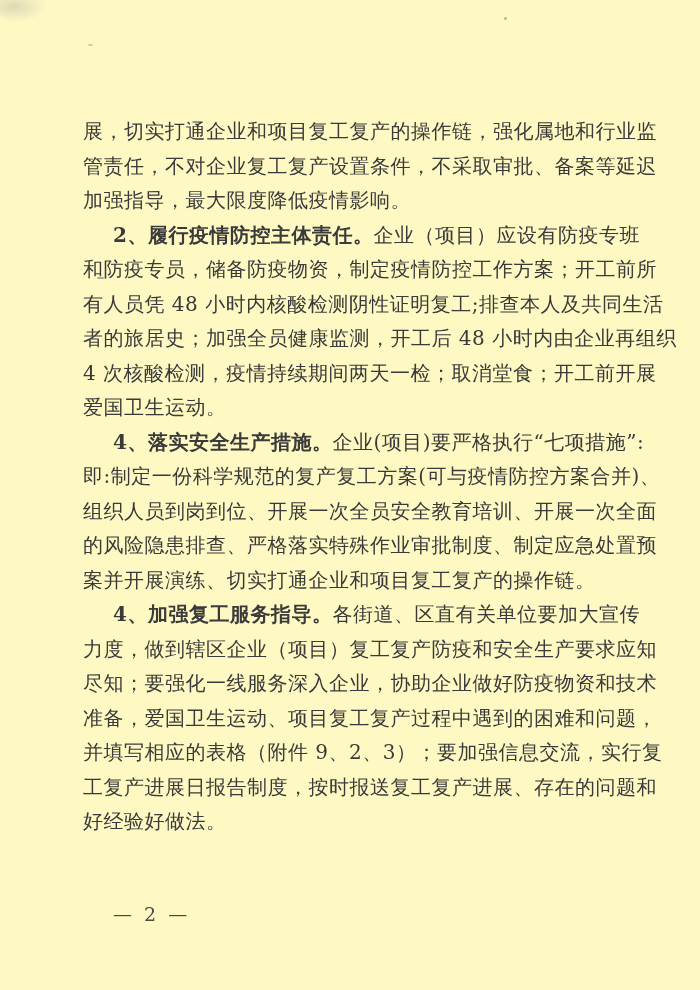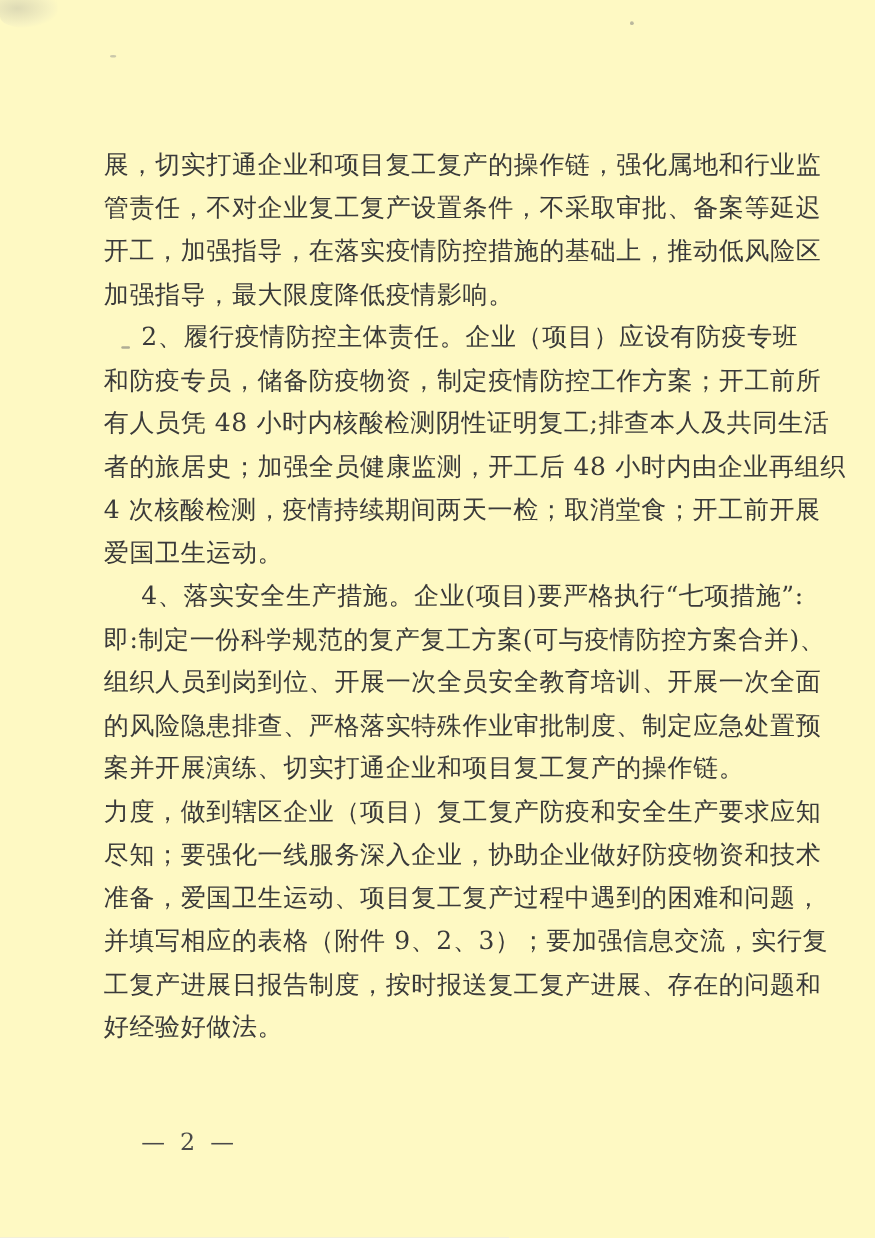--- a/index.html
+++ b/index.html
@@ -32,21 +32,21 @@
     letter-spacing: 0.5px;
     white-space: nowrap;
   }
   .line.para-end {
     text-align-last: left;
   }
   .line.indent {
     text-indent: 30px;
   }
   .head {
-    font-weight: 400;
+    font-weight: 700;
   }
   .footer {
     position: absolute;
     left: 113px;
     top: 903px;
     font-size: 19px;
     letter-spacing: 3px;
     color: #4a4a4a;
   }
   
@@ -73,40 +73,42 @@
   <div class="artifact smudge-topleft"></div>
   <div class="artifact speck-1"></div>
   <div class="artifact speck-2"></div>
   <div class="artifact speck-3"></div>
   <div class="artifact speck-4"></div>
 
   <div class="text-block">
 
     <div class="line">展，切实打通企业和项目复工复产的操作链，强化属地和行业监</div>
     <div class="line">管责任，不对企业复工复产设置条件，不采取审批、备案等延迟</div>
-    <div class="line">开工，加强指导，在落实疫情防控措施的基础上，推动低风险区</div>
     <div class="line para-end">加强指导，最大限度降低疫情影响。</div>
 
     <div class="line indent">
       <span class="head">2、履行疫情防控主体责任。</span><span>企业（项目）应设有防疫专班</span>
     </div>
     <div class="line">和防疫专员，储备防疫物资，制定疫情防控工作方案；开工前所</div>
     <div class="line">有人员凭 48 小时内核酸检测阴性证明复工;排查本人及共同生活</div>
     <div class="line">者的旅居史；加强全员健康监测，开工后 48 小时内由企业再组织</div>
     <div class="line">4 次核酸检测，疫情持续期间两天一检；取消堂食；开工前开展</div>
     <div class="line para-end">爱国卫生运动。</div>
 
     <div class="line indent">
       <span class="head">4、落实安全生产措施。</span><span>企业(项目)要严格执行“七项措施”:</span>
     </div>
     <div class="line">即:制定一份科学规范的复产复工方案(可与疫情防控方案合并)、</div>
     <div class="line">组织人员到岗到位、开展一次全员安全教育培训、开展一次全面</div>
     <div class="line">的风险隐患排查、严格落实特殊作业审批制度、制定应急处置预</div>
     <div class="line para-end">案并开展演练、切实打通企业和项目复工复产的操作链。</div>
 
+    <div class="line indent">
+      <span class="head">4、加强复工服务指导。</span><span>各街道、区直有关单位要加大宣传</span>
+    </div>
     <div class="line">力度，做到辖区企业（项目）复工复产防疫和安全生产要求应知</div>
     <div class="line">尽知；要强化一线服务深入企业，协助企业做好防疫物资和技术</div>
     <div class="line">准备，爱国卫生运动、项目复工复产过程中遇到的困难和问题，</div>
     <div class="line">并填写相应的表格（附件 9、2、3）；要加强信息交流，实行复</div>
     <div class="line">工复产进展日报告制度，按时报送复工复产进展、存在的问题和</div>
     <div class="line para-end">好经验好做法。</div>
 
   </div>
 
   <div class="footer">— 2 —</div>

